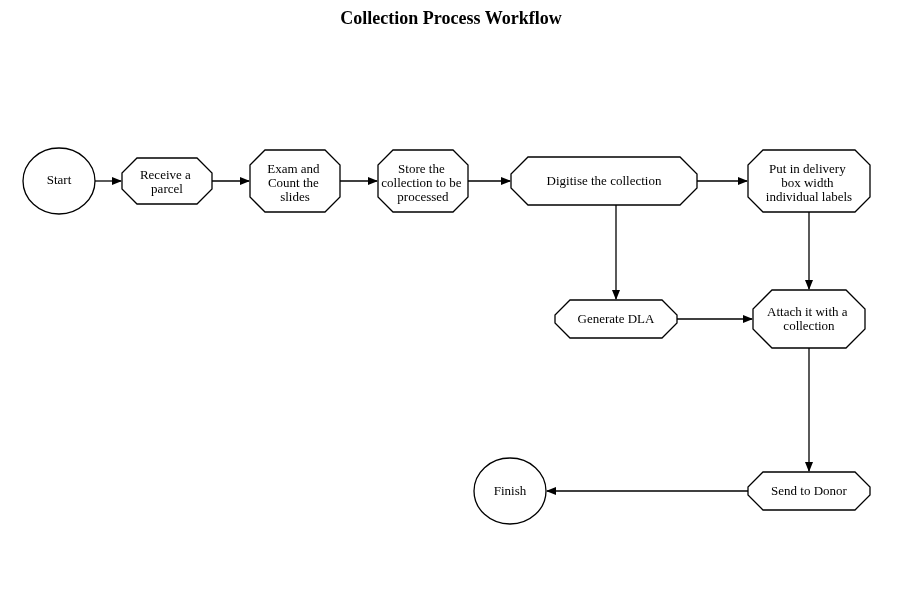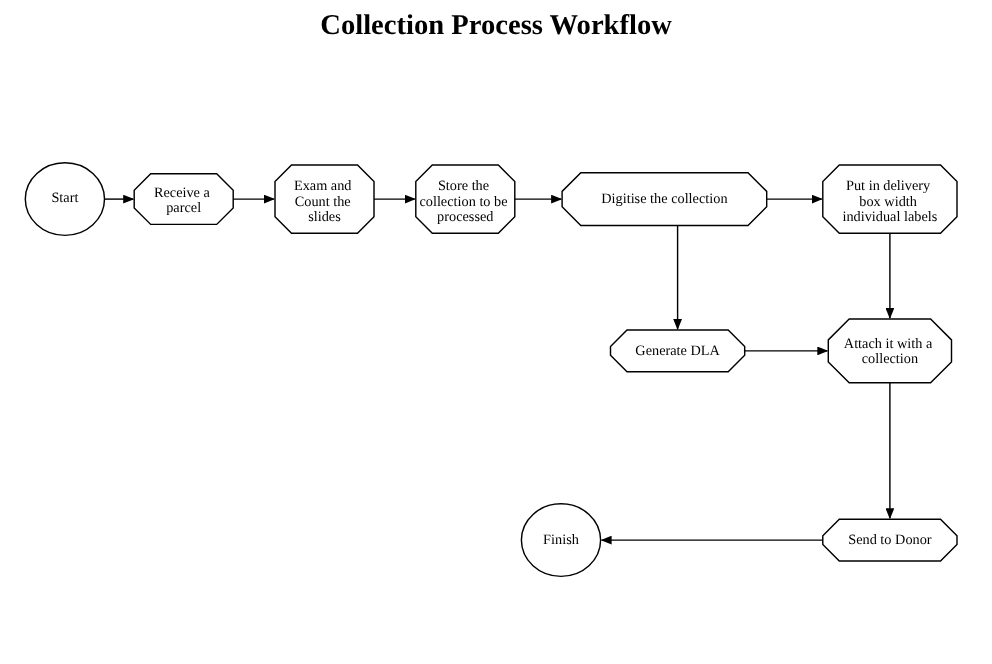--- a/index.html
+++ b/index.html
@@ -11,21 +11,21 @@
     font-family: "Times New Roman", Times, serif;
     color: #000;
   }
   .title {
     position: absolute;
     left: 0;
     right: 0;
     top: 8px;
     text-align: center;
     font-weight: bold;
-    font-size: 26px;
+    font-size: 18px;
   }
   svg {
     position: absolute;
     left: 0;
     top: 0;
   }
   .node-label {
     font-family: "Times New Roman", Times, serif;
     font-size: 13px;
     fill: #000;

